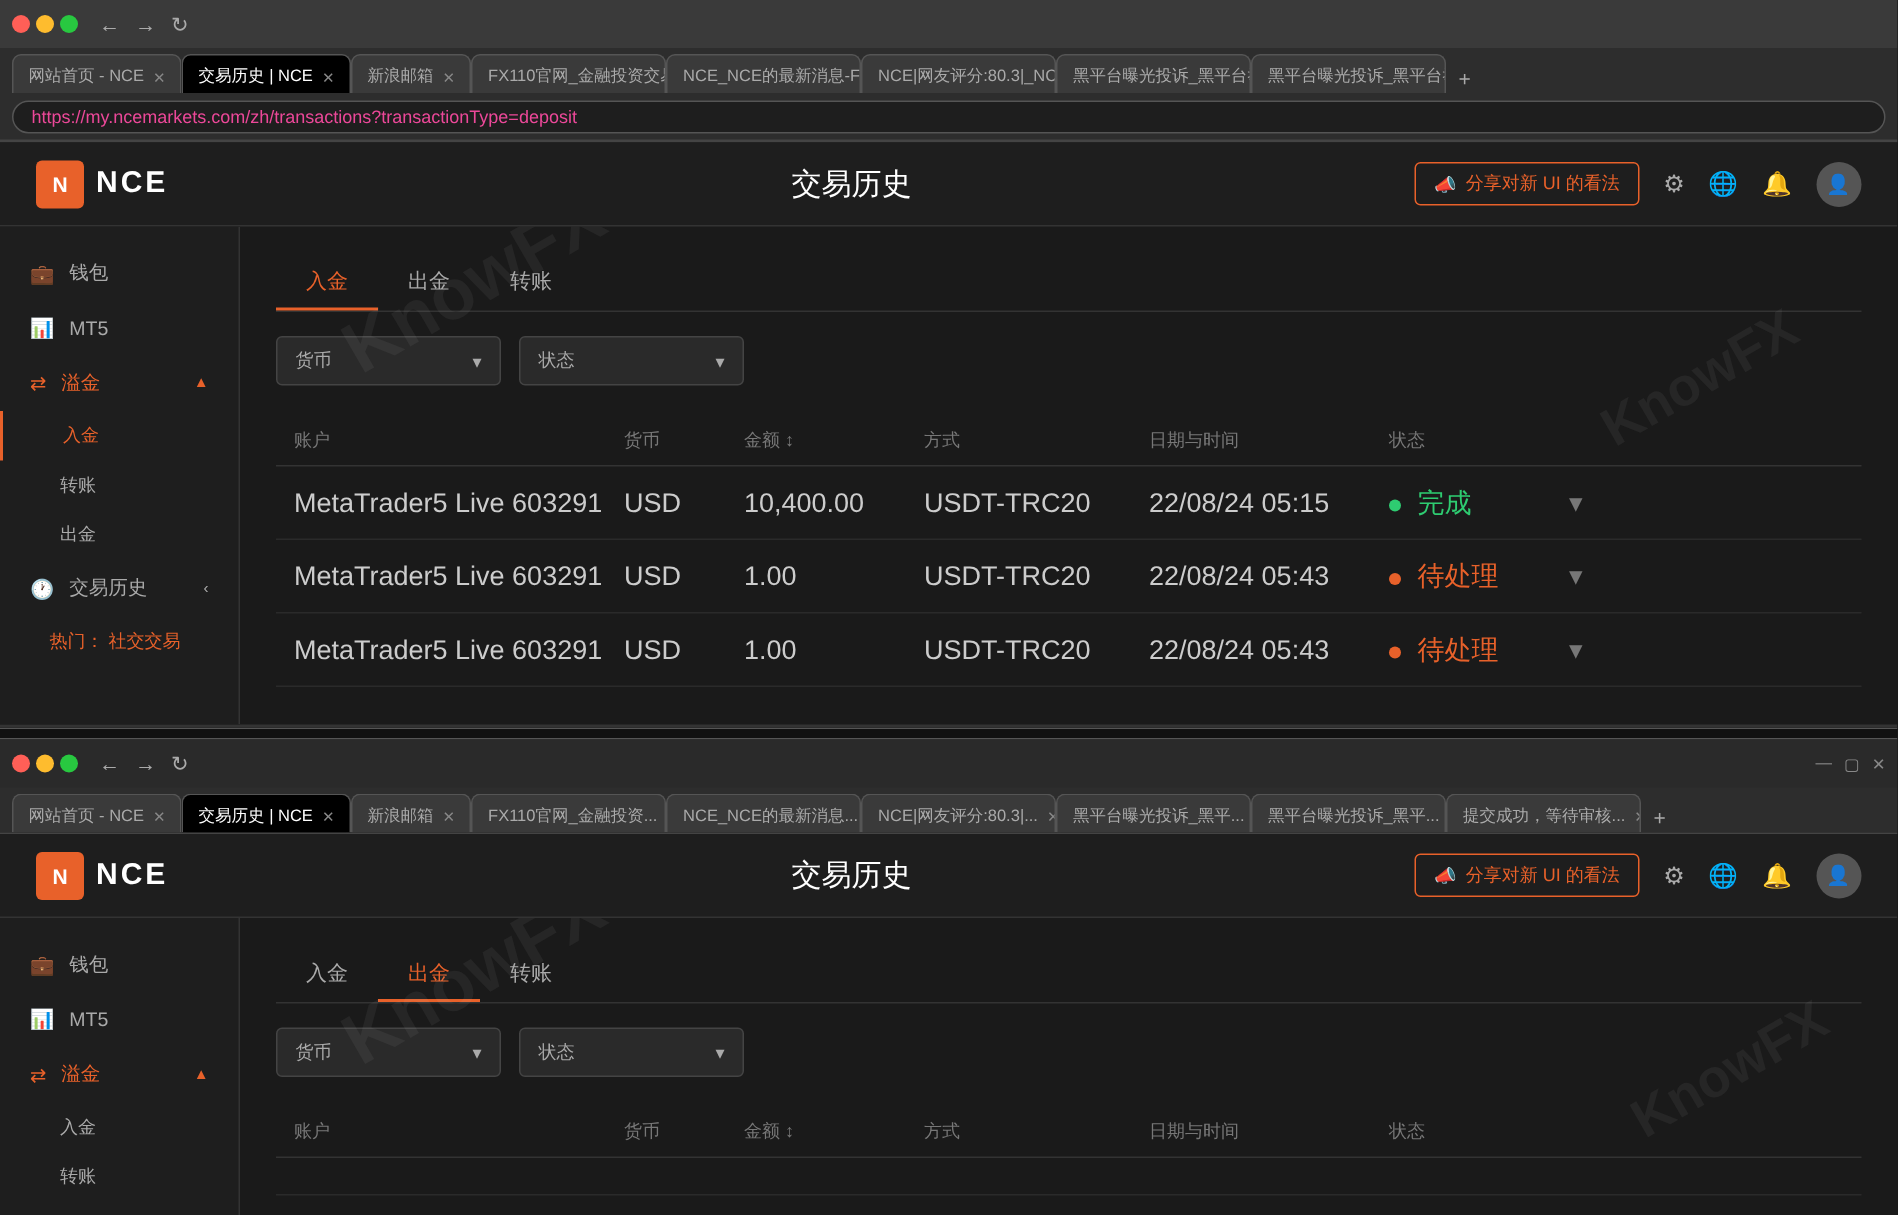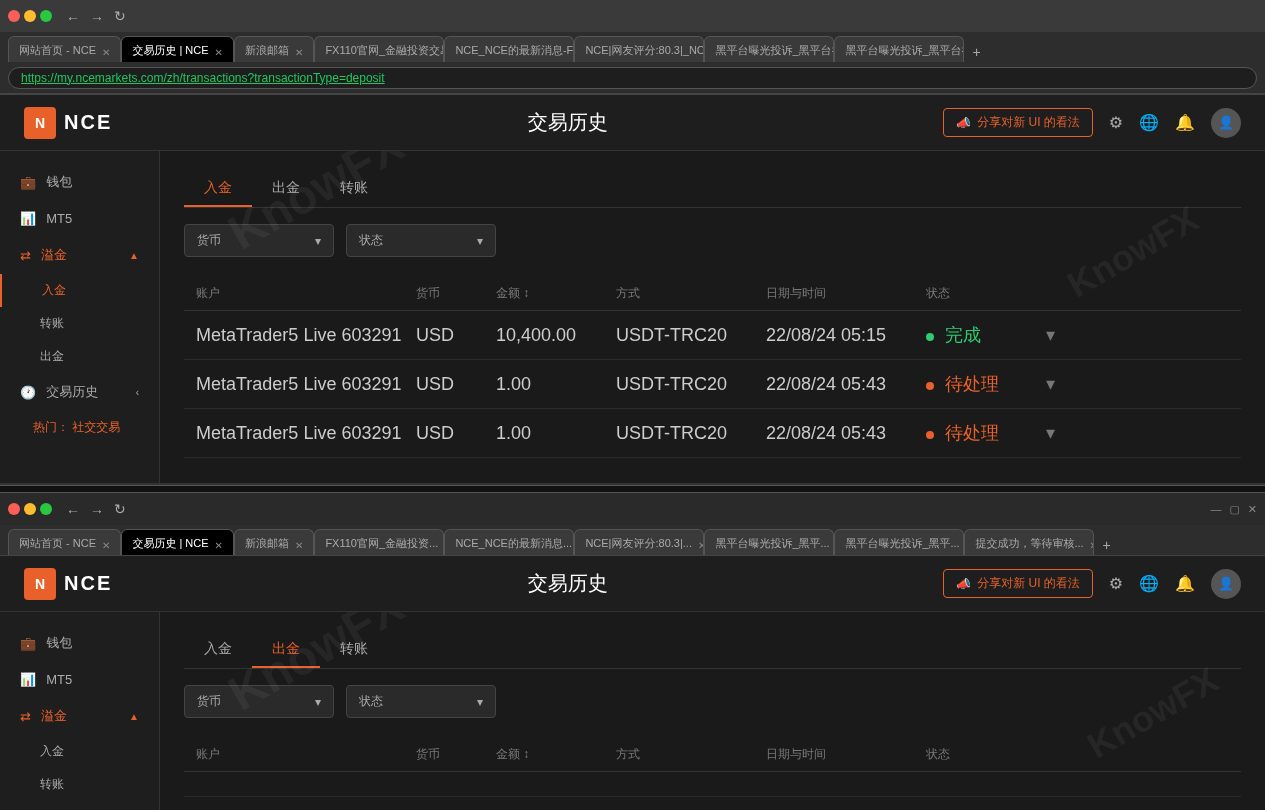--- a/index.html
+++ b/index.html
@@ -77,23 +77,22 @@
       background: #2d2d2d;
       height: 32px;
       border-bottom: 1px solid #444;
     }
     .address-bar {
       flex: 1;
       background: #1e1e1e;
       border: 1px solid #555;
       border-radius: 14px;
       padding: 3px 12px;
-      color: #22c55e;
+      color: #ec4899;
       font-size: 12px;
-      text-decoration: underline;
     }
 
     
     .app-window {
       display: flex;
       flex-direction: column;
       height: 390px;
       background: #1a1a1a;
       border-bottom: 2px solid #333;
     }

